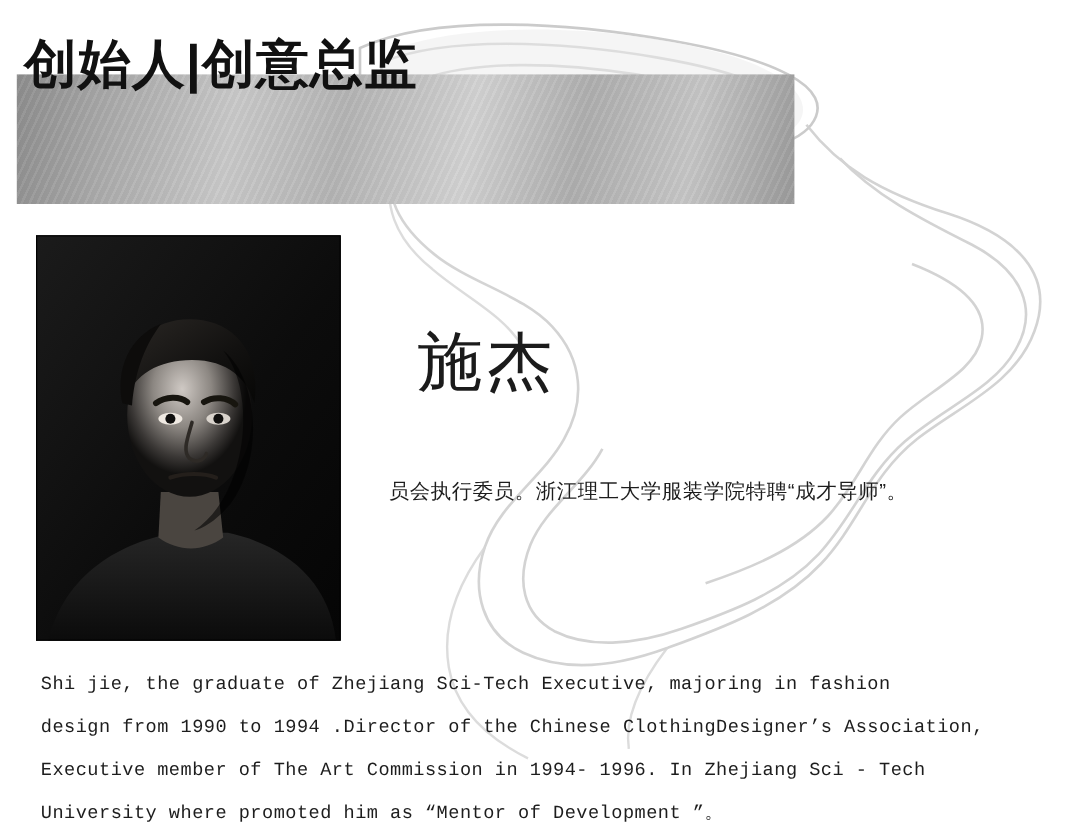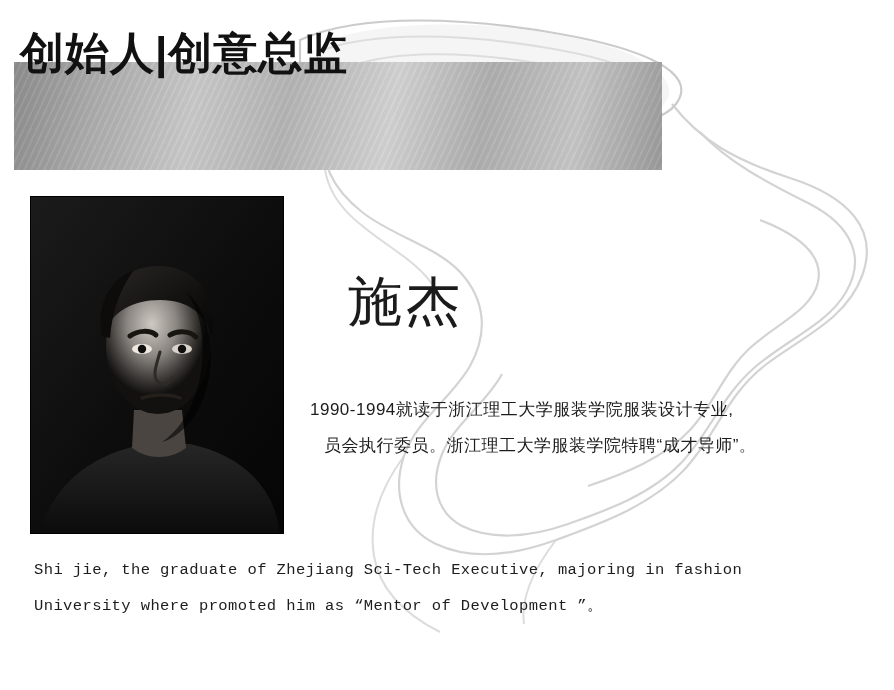--- a/index.html
+++ b/index.html
@@ -210,20 +210,21 @@
 
     <path d="M156 96 C 186 120, 190 186, 162 224 C 150 238, 140 244, 132 246
              C 162 226, 176 180, 172 140 C 170 120, 164 106, 156 96 Z" fill="#000" opacity="0.55"></path>
     <rect x="0" y="0" width="254" height="338" fill="none" stroke="#000" stroke-width="2"></rect>
   </svg>
 </div>
 
 <div id="person-name">施杰</div>
 
 <div id="bio-cn">
-  <span class="line">1990-1994就读于浙江理工大学服装学院服装设计专业,</span>
   <span class="line indent">员会执行委员。浙江理工大学服装学院特聘“成才导师”。</span>
 </div>
 
 <div id="bio-en">
   <span class="line">Shi jie, the graduate of Zhejiang Sci-Tech Executive, majoring in fashion</span>
+  <span class="line">design from 1990 to 1994 .Director of the Chinese ClothingDesigner’s Association,</span>
+  <span class="line">Executive member of The Art Commission in 1994- 1996. In Zhejiang Sci - Tech</span>
   <span class="line">University where promoted him as “Mentor of Development ”。</span>
 </div>
 
 </body></html>

